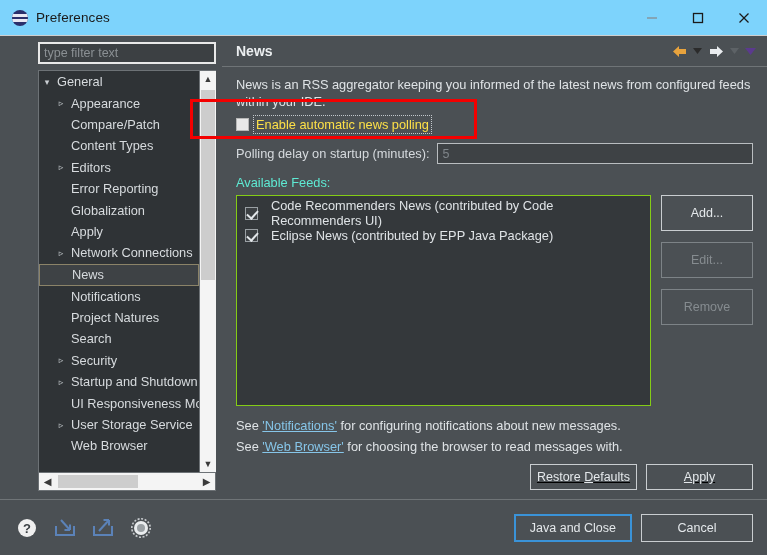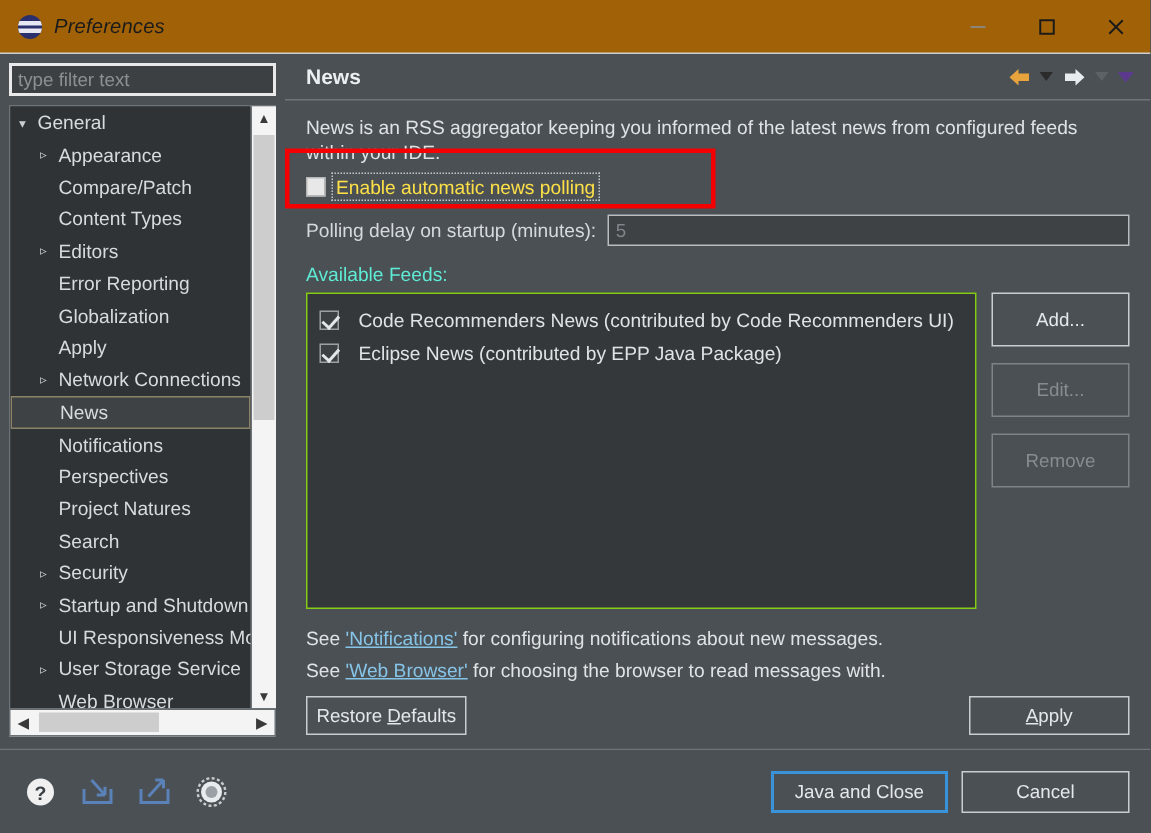--- a/index.html
+++ b/index.html
@@ -12,24 +12,23 @@
   .window {
     position: relative;
     width: 767px; height: 555px;
     background: #4b5054;
     display: flex; flex-direction: column;
   }
 
   
   .titlebar {
     height: 20px; min-height: 36px;
-    background: #a16207;
+    background: #7dd3fc;
     display: flex; align-items: center;
     border-bottom: 1px solid #cfcfcf;
-    font-style: italic;
   }
   .title-icon {
     width: 16px; height: 16px;
     margin-left: 12px; margin-right: 8px;
     border-radius: 50%;
     background: #2b2f6b;
     position: relative;
     overflow: hidden;
     flex: none;
   }
@@ -53,20 +52,21 @@
 
   
   .body { flex: 1; display: flex; min-height: 0; position: relative; }
 
   
   .left {
     width: 190px; min-width: 190px;
     display: flex; flex-direction: column;
     background: #4b5054;
     padding: 6px 6px 0 6px;
+    margin-left: 32px;
   }
   .filter-box {
     height: 22px;
     background: #3c4043;
     border: 2px solid #e9e9e9;
     color: #8d9296;
     font-size: 12.5px;
     padding: 0 4px;
     display: flex; align-items: center;
     width: 100%;
@@ -247,21 +247,21 @@
     font-family: "Liberation Sans", sans-serif;
     white-space: nowrap;
   }
   .btn.disabled { color: #868c90; border-color: #7d8387; }
   .btn.focus { border: 2px solid #3a93d8; }
 
   .see-lines { margin-top: 9px; }
   .see-line { font-size: 12.8px; color: #dfe3e6; line-height: 21px; }
   .link { color: #86c5e8; text-decoration: underline; }
 
-  .action-row { margin-top: 7px; display: flex; justify-content: space-between; gap: 9px; padding-bottom: 9px; }
+  .action-row { margin-top: 7px; display: flex; justify-content: flex-end; gap: 9px; padding-bottom: 9px; text-decoration: underline; }
   .action-row .btn { width: 107px; height: 26px; }
   .ul { text-decoration: underline; }
 
   
   .footer {
     height: 56px; min-height: 56px;
     background: #4b5054;
     border-top: 1px solid #6f7477;
     display: flex; align-items: center;
     padding: 0 14px 0 14px;
@@ -349,24 +349,20 @@
               <span class="arrow">▹</span>
               <span class="tree-label">Network Connections</span>
             </div>
             <div class="tree-item depth1 selected">
               <span class="arrow"></span>
               <span class="tree-label">News</span>
             </div>
             <div class="tree-item depth1">
               <span class="arrow"></span>
               <span class="tree-label">Notifications</span>
-            </div>
-            <div class="tree-item depth1">
-              <span class="arrow"></span>
-              <span class="tree-label">Perspectives</span>
             </div>
             <div class="tree-item depth1">
               <span class="arrow"></span>
               <span class="tree-label">Project Natures</span>
             </div>
             <div class="tree-item depth1">
               <span class="arrow"></span>
               <span class="tree-label">Search</span>
             </div>
             <div class="tree-item depth1">

